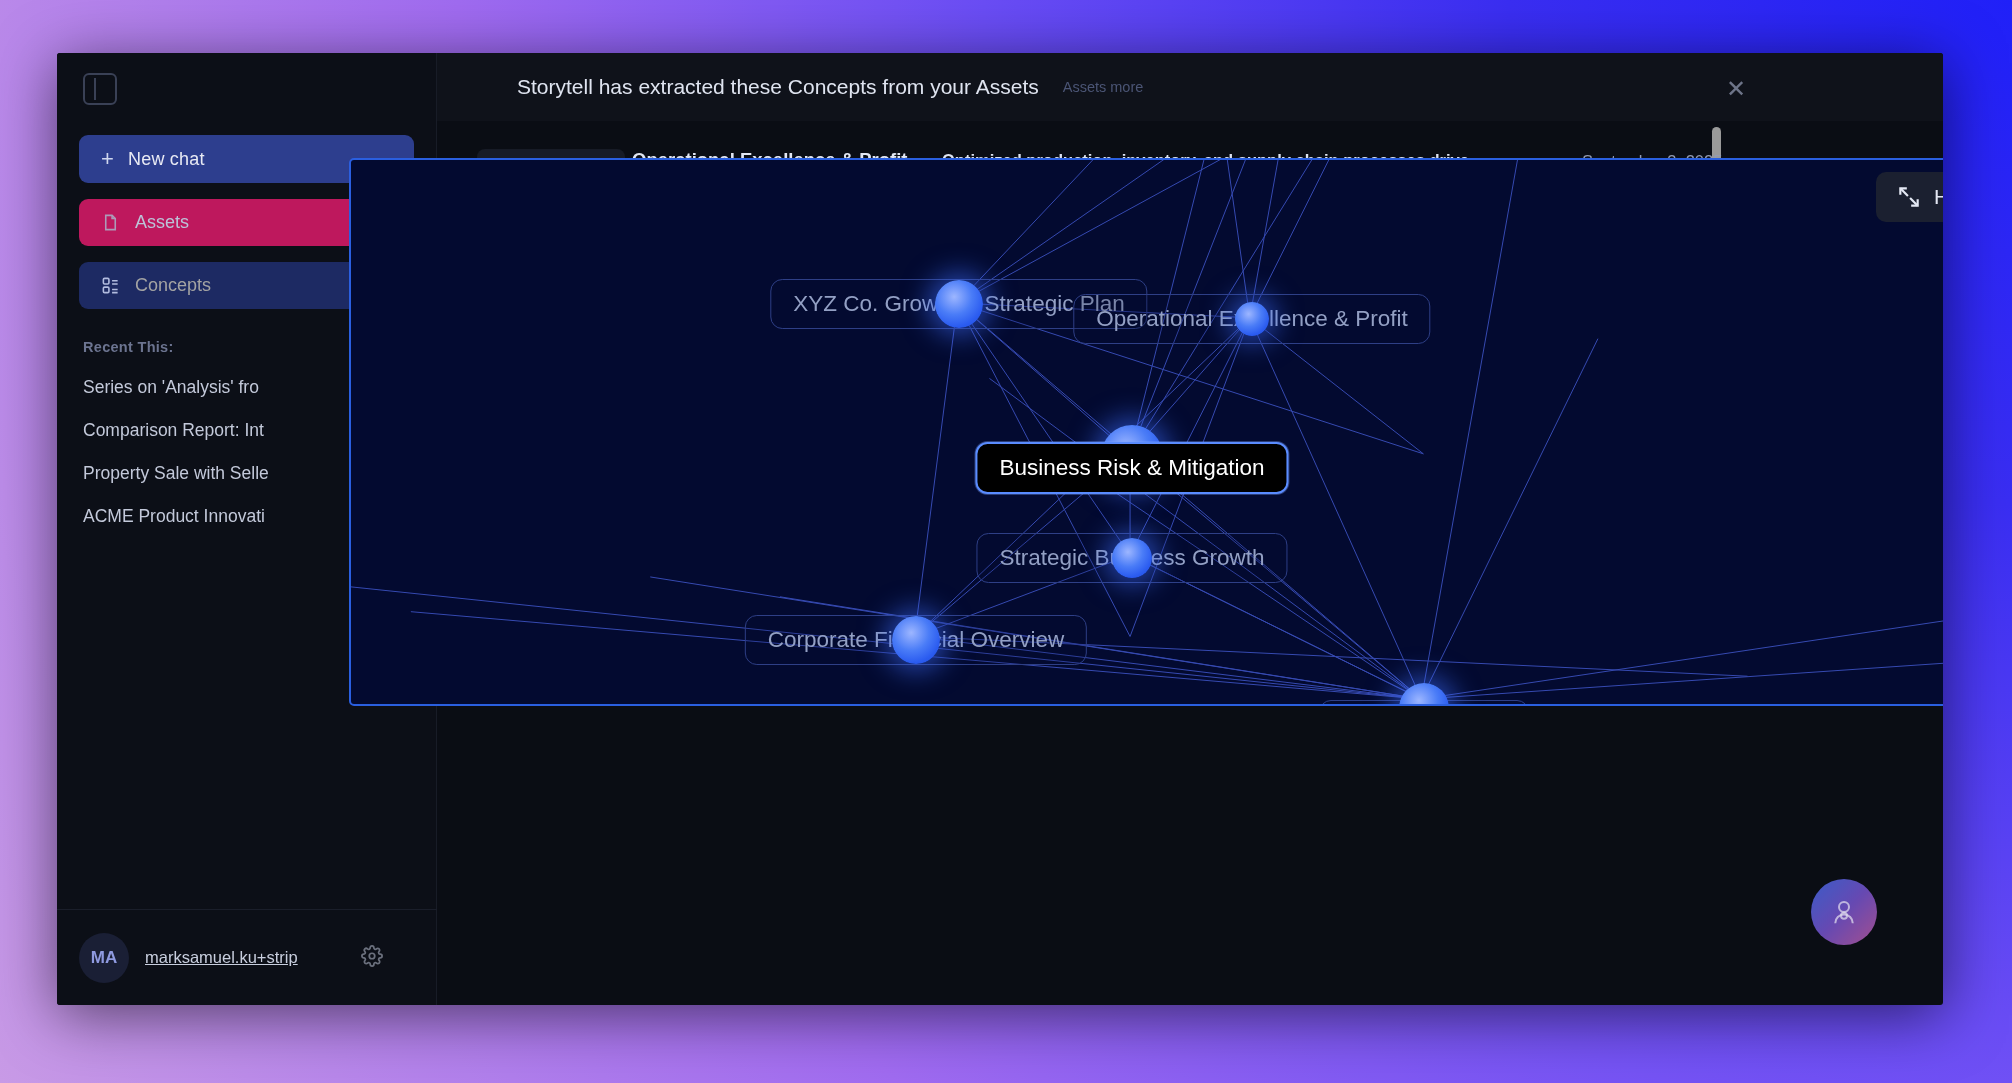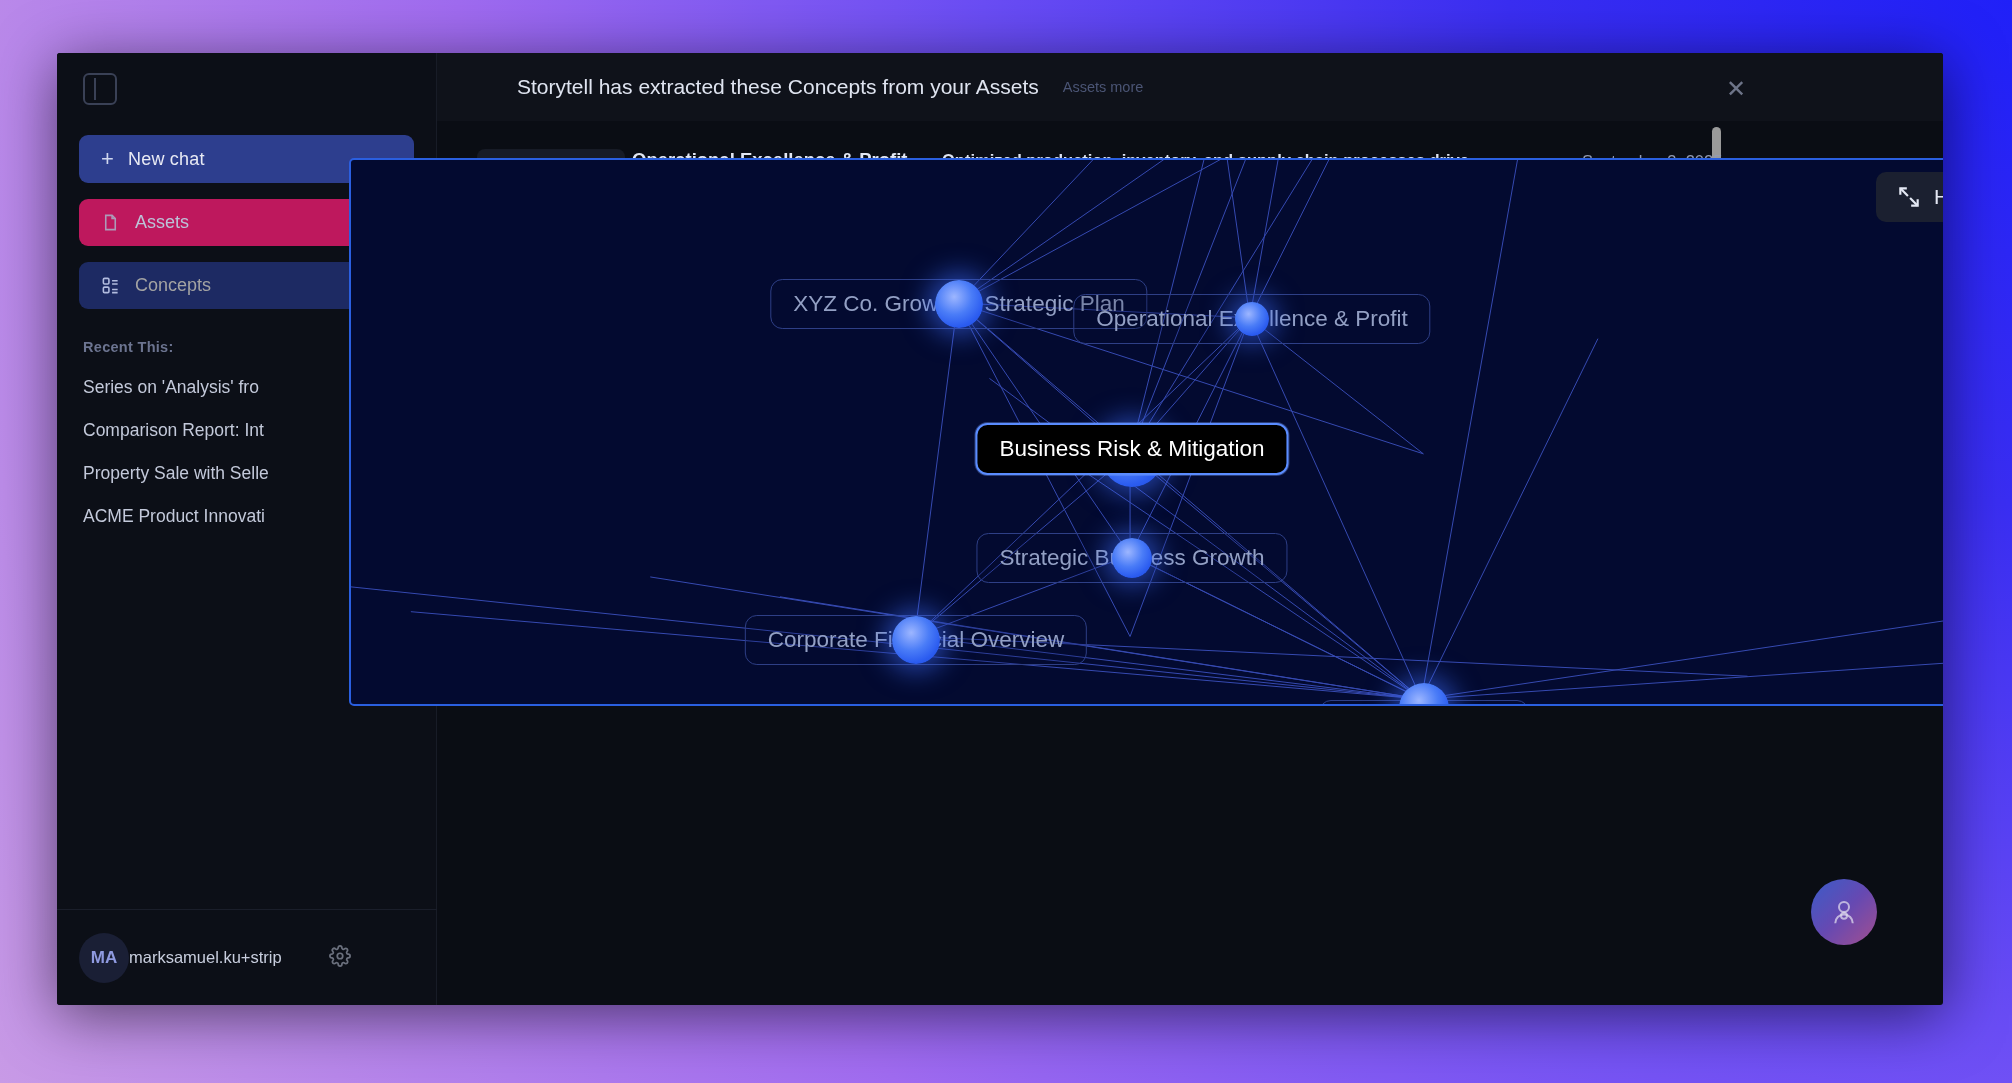--- a/index.html
+++ b/index.html
@@ -53,30 +53,31 @@
     margin:30px 0 0 26px; color:#6c7governance; color:#6d7governance;
     color:#6c7490; font-size:14.5px; font-weight:700; letter-spacing:.3px;
   }
   .recent-item {
     margin:22px 0 0 26px; color:#c3c9da; font-size:17.5px;
     white-space:nowrap; overflow:hidden; cursor:pointer; width:330px;
   }
   #user-block {
     position:absolute; left:0; bottom:0; width:380px; height:96px;
     border-top:1px solid #1a1e2a;
-    display:flex; align-items:center; padding:0 22px; 
+    display:flex; align-items:center; padding:0 22px; gap:16px;
   }
   #avatar {
     width:50px; height:50px; border-radius:50%; background:#1a1f35;
     color:#8f9ae0; font-size:17px; font-weight:700;
     display:flex; align-items:center; justify-content:center;
   }
   #user-email {
     color:#c8cede; font-size:16.5px; white-space:nowrap; overflow:hidden;
     width:200px;
+    text-decoration:underline;
   }
   #gear { opacity:.55; cursor:pointer; }
 
   
   #main { position:absolute; left:380px; top:0; right:0; bottom:0; }
   #concept-banner {
     height:68px; display:flex; align-items:center; padding-left:80px; gap:24px;
     background:#0f121a;
   }
   #banner-title { color:#dfe4f0; font-size:21px; }
@@ -351,21 +352,21 @@
       </g>
     </svg>
 
     <div class="gnode-dot" style="left:608px; top:144px; width:48px; height:48px;"></div>
     <div class="gnode-label" style="left:608px; top:144px;">XYZ Co. Growth &amp; Strategic Plan</div>
 
     <div class="gnode-dot" style="left:901px; top:159px; width:34px; height:34px;"></div>
     <div class="gnode-label" style="left:901px; top:159px;">Operational Excellence &amp; Profit</div>
 
     <div class="gnode-dot" style="left:781px; top:296px; width:62px; height:62px;"></div>
-    <div class="gnode-label focused" style="left:781px; top:289px;">Business Risk &amp; Mitigation</div>
+    <div class="gnode-label focused" style="left:781px; top:308px;">Business Risk &amp; Mitigation</div>
 
     <div class="gnode-dot" style="left:781px; top:398px; width:40px; height:40px;"></div>
     <div class="gnode-label" style="left:781px; top:398px;">Strategic Business Growth</div>
 
     <div class="gnode-dot" style="left:565px; top:480px; width:48px; height:48px;"></div>
     <div class="gnode-label" style="left:565px; top:480px;">Corporate Financial Overview</div>
 
     <div class="gnode-dot" style="left:1073px; top:548px; width:50px; height:50px;"></div>
     <div class="gnode-label" style="left:1073px; top:560px; width:210px; height:40px;"></div>
 

